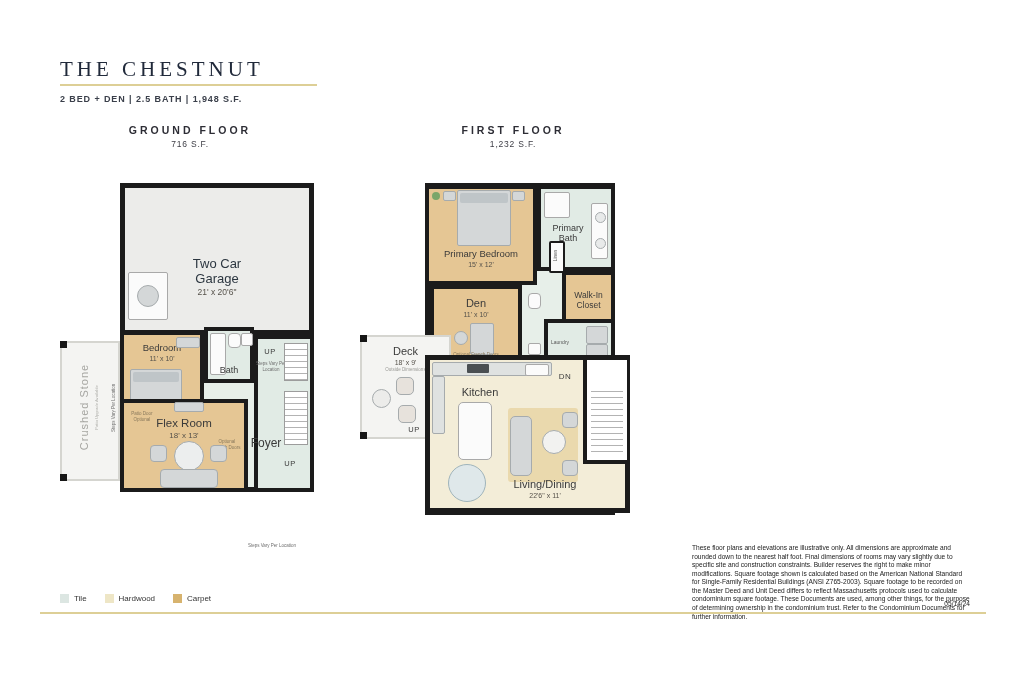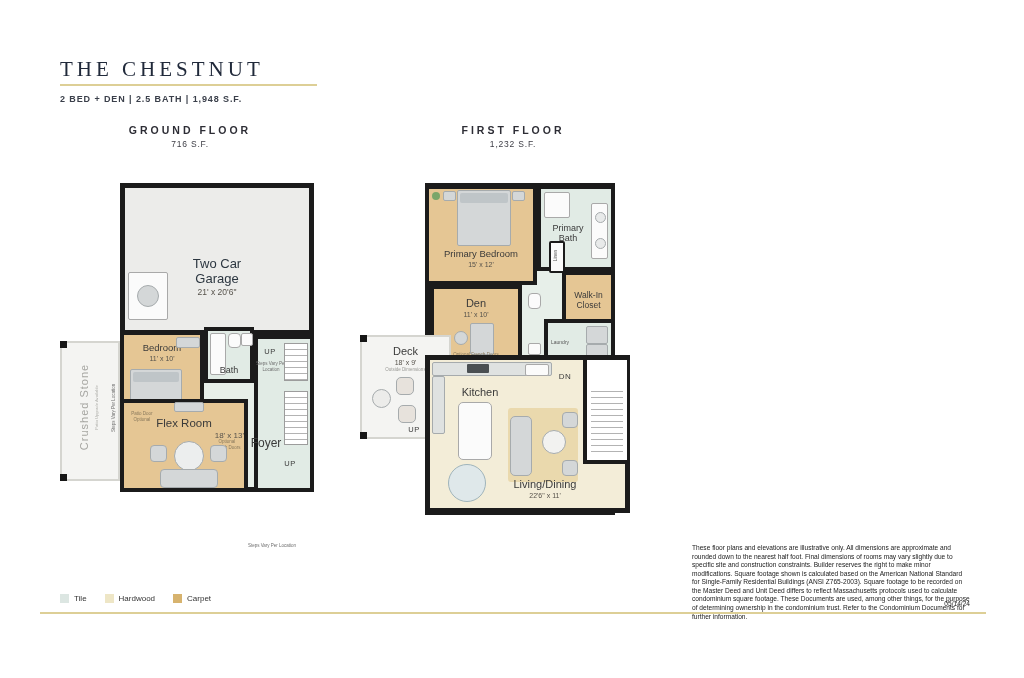--- a/index.html
+++ b/index.html
@@ -102,21 +102,21 @@
       <div class="pillar" style="left:-2px;bottom:-2px;"></div>
       <div class="a rot" style="left:-43px;top:58px;width:130px;text-align:center;font-size:11px;letter-spacing:1px;color:#a6a6a2;">Crushed Stone</div>
       <div class="a rot" style="left:-16px;top:62px;width:100px;text-align:center;font-size:4.2px;color:#b0b0ac;">Patio Upgrade Available</div>
       <div class="tiny rot" style="left:27px;top:62px;width:50px;color:#6e6e6e;">Steps Vary Per Location</div>
     </div>
 
     <div class="room carpet" style="left:60px;top:216px;width:128px;height:93px;">
       <div class="tiny" style="left:4px;top:8px;width:28px;">Patio Door Optional</div>
       <div class="rblock" style="top:14px;">
         <div class="rlabel" style="font-size:11.5px;">Flex Room</div>
-        <div class="rdims" style="font-size:8px;text-align:right;">18' x 13'</div>
+        <div class="rdims" style="font-size:8px;">18' x 13'</div>
       </div>
       <div class="tiny" style="right:2px;top:36px;width:30px;">Optional French Doors</div>
       <div class="furn" style="left:50px;top:-1px;width:28px;height:8px;"></div>
       <div class="furn circ" style="left:50px;top:38px;width:28px;height:28px;background:#eceeee;"></div>
       <div class="furn" style="left:26px;top:42px;width:15px;height:15px;border-radius:4px;"></div>
       <div class="furn" style="left:86px;top:42px;width:15px;height:15px;border-radius:4px;"></div>
       <div class="furn" style="left:36px;top:66px;width:56px;height:17px;border-radius:4px;"></div>
     </div>
 
     <div class="tiny" style="left:176px;top:360px;width:72px;color:#6e6e6e;">Steps Vary Per Location</div>

